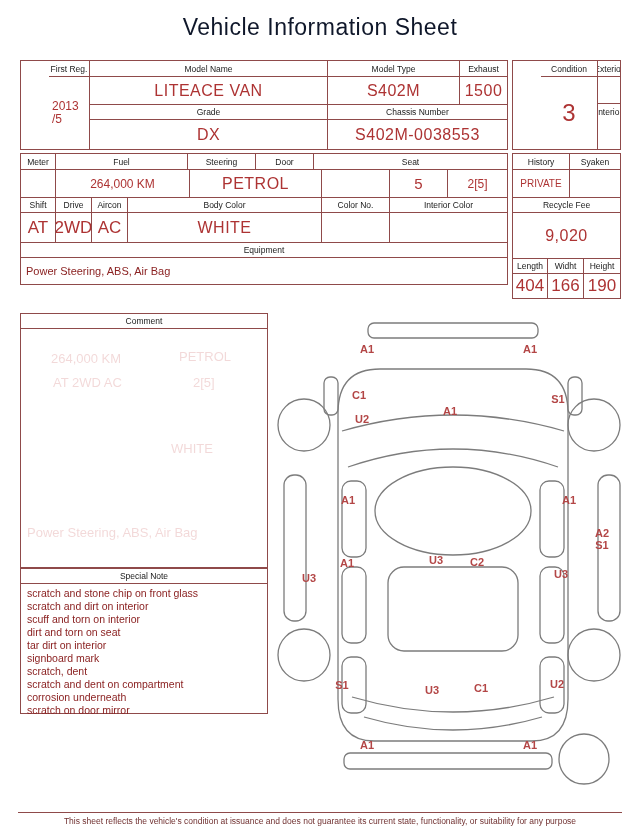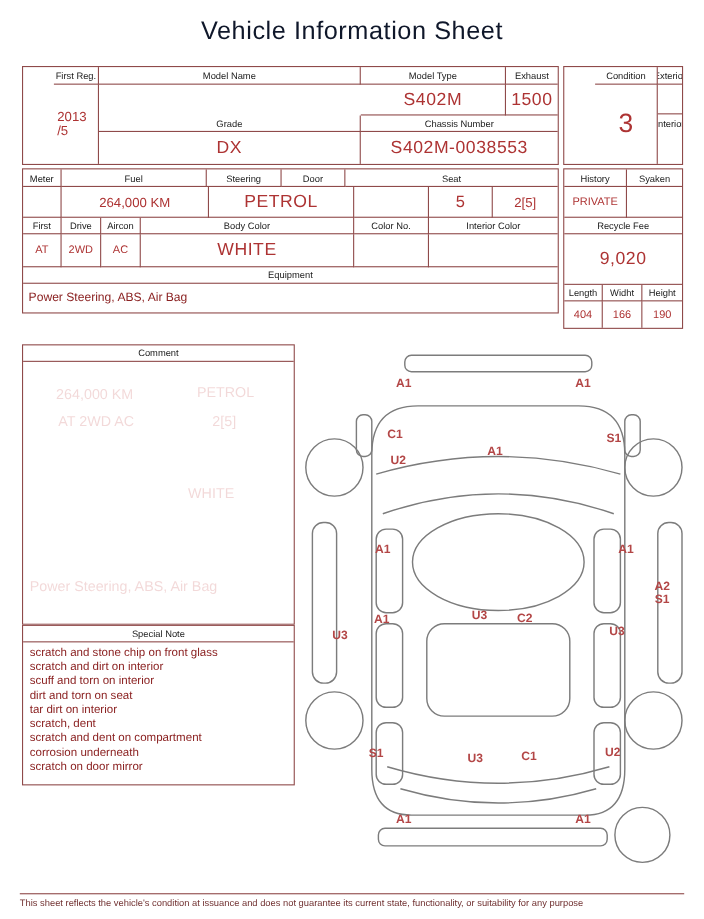--- a/index.html
+++ b/index.html
@@ -8,21 +8,21 @@
   body{ font-family:"Liberation Sans", sans-serif; }
   .sheet{ position:relative; width:640px; height:835px; background:#fff; overflow:hidden; }
   .title{ position:absolute; top:14px; left:0; width:100%; text-align:center;
           font-size:23px; font-weight:500; color:#0f172a; letter-spacing:.5px; }
   .block{ position:absolute; border:1px solid var(--bd); background:#fff; }
   .c{ border-right:1px solid var(--bd); border-bottom:1px solid var(--bd);
       display:flex; align-items:center; justify-content:center; overflow:hidden; }
   .nr{ border-right:none; } .nb{ border-bottom:none; }
   .lbl{ font-size:8.5px; color:#1a1a1a; }
   .red{ color:var(--red); } .dred{ color:var(--dred); }
-  .v10{ font-size:10px; } .v12{ font-size:12px; } .v13{ font-size:10px; }
+  .v10{ font-size:10px; } .v12{ font-size:12px; } .v13{ font-size:17px; }
   .v15{ font-size:15px; } .v16{ font-size:16px; letter-spacing:.5px; } .v24{ font-size:24px; }
   .grid{ display:grid;padding-left:28px; }
   .tl{ left:20px; top:60px; width:488px; height:90px;
        grid-template-columns:41px 238px 132px 1fr; grid-template-rows:16px 28px 15px 1fr; }
   .tr{ left:512px; top:60px; width:109px; height:90px;
        grid-template-columns:57px 1fr; grid-template-rows:16px 27px 15px 1fr; }
   .vrows{ display:flex; flex-direction:column; }
   .frow{ display:flex; }
   .stl{ left:20px; top:153px; width:488px; height:132px; }
   .str{ left:512px; top:153px; width:109px; height:146px; }
@@ -34,37 +34,38 @@
   .boxhead{ height:15px; border-bottom:1px solid var(--bd); display:flex;
             align-items:center; justify-content:center; font-size:8.5px; color:#1a1a1a; }
   .boxbody{ position:relative; width:100%; height:calc(100% - 15px); }
   .notelist{ padding-top:3px; }
   .note-item{ font-size:10.5px; color:var(--dred); line-height:1.24; padding-left:6px; }
   .ghost{ position:absolute; color:#c24545; opacity:.2; font-size:13px; white-space:nowrap; }
   .diagram{ position:absolute; left:276px; top:315px; width:354px; height:480px; }
   .dmg-layer{ position:absolute; left:14px; top:0; width:100%; height:100%;font-weight:bold; }
   .dmg{ position:absolute; transform:translate(-50%,-50%); color:#b34646; font-size:11px; }
   .footer{ position:absolute; left:18px; top:812px; width:604px; border-top:1px solid var(--bd);
-           padding-top:3px; font-size:8.5px; color:#703030; }
+           padding-top:3px; font-size:8.5px; color:#703030; text-align:center; }
 </style>
 </head>
 <body>
 
 <div class="sheet">
 
   <div class="title">Vehicle Information Sheet</div>
 
   <div class="block grid tl">
     <div class="c lbl" style="grid-area:1/1">First Reg.</div>
     <div class="c lbl" style="grid-area:1/2">Model Name</div>
     <div class="c lbl" style="grid-area:1/3">Model Type</div>
     <div class="c lbl nr" style="grid-area:1/4">Exhaust</div>
 
     <div class="c red firstreg nb" style="grid-area:2/1/5/2">2013
 /5</div>
+    <div class="c red v16" style="grid-area:2/2">LITEACE VAN</div>
     <div class="c red v16" style="grid-area:2/3">S402M</div>
     <div class="c red v16 nr" style="grid-area:2/4">1500</div>
 
     <div class="c lbl" style="grid-area:3/2">Grade</div>
     <div class="c lbl nr" style="grid-area:3/3/4/5">Chassis Number</div>
 
     <div class="c red v16 nb" style="grid-area:4/2">DX</div>
     <div class="c red v16 nr nb" style="grid-area:4/3/5/5">S402M-0038553</div>
   </div>
 
@@ -87,21 +88,21 @@
     </div>
     <div class="frow" style="height:28px">
       <div class="c" style="width:35px"></div>
       <div class="c red v12" style="width:134px">264,000 KM</div>
       <div class="c red v16" style="width:132px">PETROL</div>
       <div class="c" style="width:68px"></div>
       <div class="c red v15" style="width:58px">5</div>
       <div class="c red v12 nr" style="flex:1">2[5]</div>
     </div>
     <div class="frow" style="height:15px">
-      <div class="c lbl" style="width:35px">First</div>
+      <div class="c lbl" style="width:35px">Shift</div>
       <div class="c lbl" style="width:36px">Drive</div>
       <div class="c lbl" style="width:36px">Aircon</div>
       <div class="c lbl" style="width:194px">Body Color</div>
       <div class="c lbl" style="width:68px">Color No.</div>
       <div class="c lbl nr" style="flex:1">Interior Color</div>
     </div>
     <div class="frow" style="height:30px">
       <div class="c red v13" style="width:35px">AT</div>
       <div class="c red v13" style="width:36px">2WD</div>
       <div class="c red v13" style="width:36px">AC</div>
@@ -157,20 +158,21 @@
   </div>
 
   <div class="block notebox">
     <div class="boxhead">Special Note</div>
     <div class="boxbody notelist">
         <div class="note-item">scratch and stone chip on front glass</div>
         <div class="note-item">scratch and dirt on interior</div>
         <div class="note-item">scuff and torn on interior</div>
         <div class="note-item">dirt and torn on seat</div>
         <div class="note-item">tar dirt on interior</div>
+        <div class="note-item">signboard mark</div>
         <div class="note-item">scratch, dent</div>
         <div class="note-item">scratch and dent on compartment</div>
         <div class="note-item">corrosion underneath</div>
         <div class="note-item">scratch on door mirror</div>
       </div>
   </div>
 
   <div class="diagram">
     <svg width="354" height="480" viewBox="0 0 354 480">
       <g fill="none" stroke="#7c7c7c" stroke-width="1.3">

